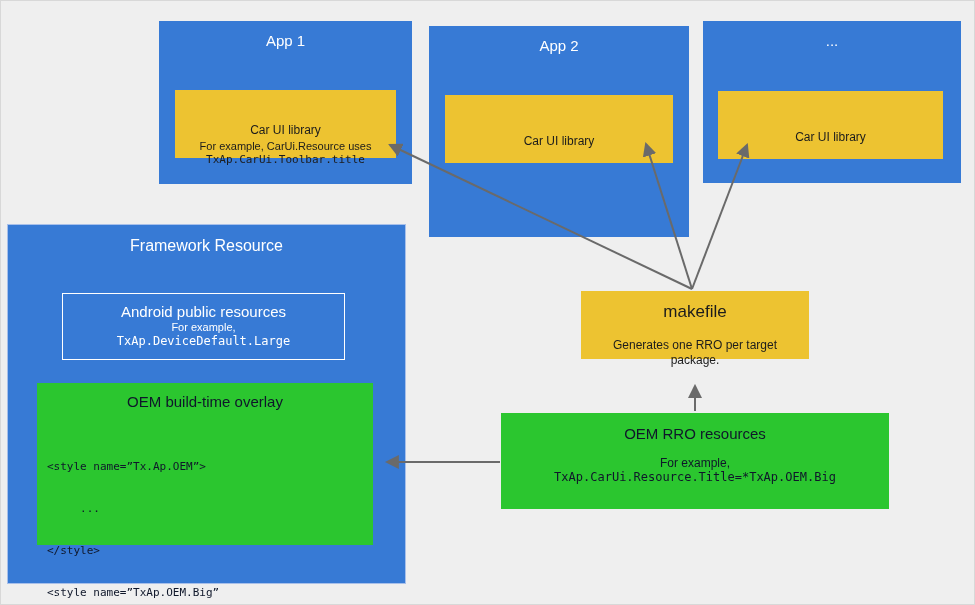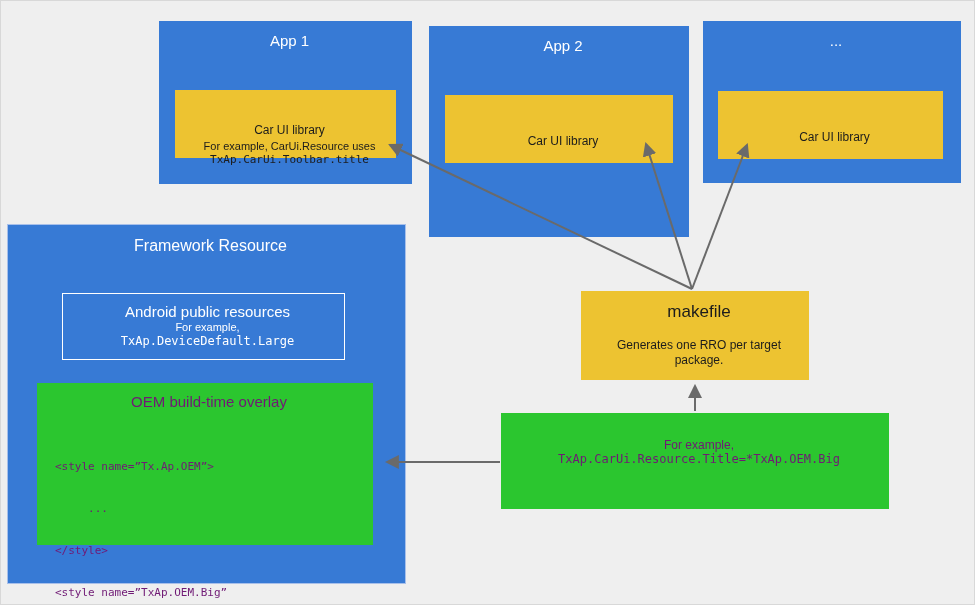--- a/index.html
+++ b/index.html
@@ -8,24 +8,24 @@
     font-family: "Liberation Sans", sans-serif;
     background: #ffffff;
   }
   #canvas {
     position: relative;
     width: 973px; height: 603px;
     background: #efefef;
     border: 1px solid #d8d8d8;
     overflow: hidden;
   }
-  .box { position: absolute; box-sizing: border-box; padding-left: 8px; }
+  .box { position: absolute; box-sizing: border-box; }
   .blue  { background: #377ad5; color: #ffffff; }
   .yellow{ background: #edc331; color: #1c1c1c; }
-  .green { background: #2bc62f; color: #701a75; }
+  .green { background: #2bc62f; color: #0f172a; }
   .center { text-align: center; }
   .app-title { padding-top: 11px; font-size: 15px; }
   .lib-flex { display: flex; align-items: center; justify-content: center; }
   .lib-title { font-size: 12px; margin-top: 24px; }
   .small { font-size: 11px; line-height: 13px; }
   .mono11 { font-family: "DejaVu Sans Mono", monospace; font-size: 11px; line-height: 14px; }
   .mono12 { font-family: "DejaVu Sans Mono", monospace; font-size: 12px; line-height: 15px; }
 
   #app1 { left: 158px; top: 20px; width: 253px; height: 163px; }
   #app2 { left: 428px; top: 25px; width: 260px; height: 211px; }
@@ -36,21 +36,21 @@
   #app3-lib { left: 15px; top: 70px; width: 225px; height: 68px; }
 
   #framework { left: 6px; top: 223px; width: 399px; height: 360px; border: 1px solid #a8c0ea; }
   #framework-title { padding-top: 12px; font-size: 16px; }
   #android-pub { left: 54px; top: 68px; width: 283px; height: 67px; border: 1px solid #ffffff; padding-top: 8px; }
   #android-pub .hdr { font-size: 15px; line-height: 19px; }
   #oem-overlay { left: 29px; top: 158px; width: 336px; height: 162px; }
   #oem-overlay .hdr { padding-top: 10px; font-size: 15px; }
   #overlay-code { margin-top: 22px; padding-left: 10px; text-align: left; white-space: pre; }
 
-  #makefile { left: 580px; top: 290px; width: 228px; height: 89px; padding-top: 11px; }
+  #makefile { left: 580px; top: 290px; width: 228px; height: 68px; padding-top: 11px; }
   #makefile .hdr { font-size: 17px; line-height: 20px; }
   #makefile .sub { font-size: 12px; line-height: 15px; width: 196px; margin: 16px auto 0; }
 
   #oem-rro { left: 500px; top: 412px; width: 388px; height: 96px; padding-top: 12px; }
   #oem-rro .hdr { font-size: 15px; line-height: 18px; }
   #oem-rro .ex  { margin-top: 13px; font-size: 12px; line-height: 14px; }
 
   #arrows { position: absolute; left: 0; top: 0; width: 975px; height: 605px; pointer-events: none; }
 </style>
 </head>
@@ -103,20 +103,21 @@
       </div>
     </div>
   </div>
 
   <div id="makefile" class="box yellow center">
     <div class="hdr">makefile</div>
     <div class="sub">Generates one RRO per target package.</div>
   </div>
 
   <div id="oem-rro" class="box green center">
+    <div class="hdr">OEM RRO resources</div>
     <div class="ex">For example,</div>
     <div class="mono12">TxAp.CarUi.Resource.Title=*TxAp.OEM.Big</div>
   </div>
 
   <svg id="arrows" viewBox="0 0 975 605" xmlns="http://www.w3.org/2000/svg">
     <defs>
       <marker id="ah" markerWidth="7" markerHeight="7" viewBox="0 0 10 10" refX="8.5" refY="5" orient="auto">
         <path d="M0,0 L10,5 L0,10 z" fill="#6a6a6a"></path>
       </marker>
     </defs>

